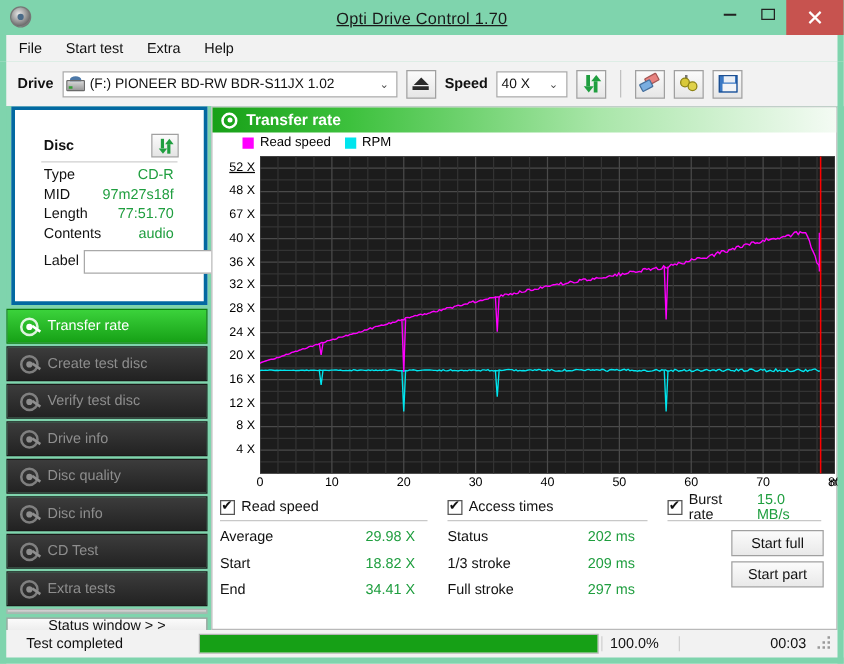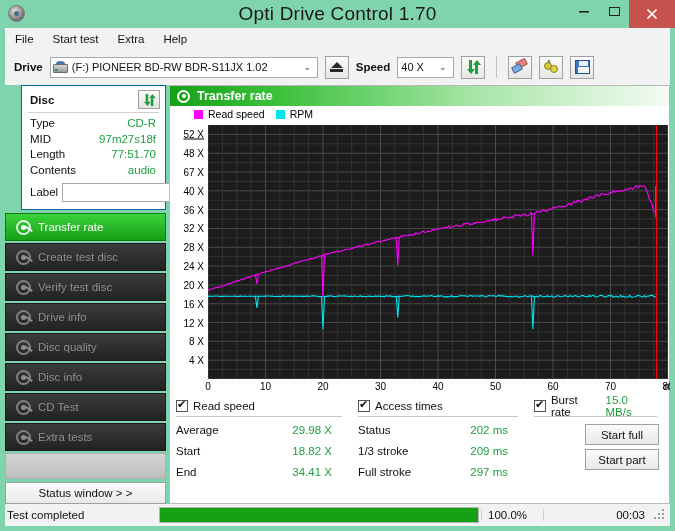--- a/index.html
+++ b/index.html
@@ -16,21 +16,21 @@
   .titlebar { height: 28px; display: flex; align-items: center; position: relative; flex: 0 0 28px; }
   .app-icon { width: 22px; height: 22px; margin-left: 6px; position: relative; }
   .app-icon .disc {
     position: absolute; left: 2px; top: 2px; width: 17px; height: 17px; border-radius: 50%;
     background: radial-gradient(circle at 40% 35%, #e8e8e8 0%, #9a9a9a 45%, #6e6e6e 70%, #bdbdbd 100%);
     border: 1px solid #777;
   }
   .app-icon .hole { position: absolute; left: 8px; top: 8px; width: 5px; height: 5px; border-radius: 50%; background: #4a6b88; }
   .title-text {
     position: absolute; left: 0; right: 0; text-align: center;
-    font-size: 19px; color: #1a1a1a; letter-spacing: .2px;
+    font-size: 13px; color: #1a1a1a; letter-spacing: .2px; text-decoration: underline;
   }
   .win-btns { margin-left: auto; display: flex; height: 28px; }
   .win-btn { width: 30px; height: 22px; margin-top: 0; display: flex; align-items: center; justify-content: center; color: #222; }
   .win-btn.min { font-size: 13px; }
   .win-btn.max .sq { width: 11px; height: 9px; border: 1.6px solid #222; }
   .win-btn.close { width: 46px; height: 28px; background: #c7534f; color: #fff; font-size: 13px; }
 
   
   .menubar {
     background: #f2f2f2; height: 21px; display: flex; align-items: center;
@@ -83,21 +83,21 @@
   .save-ico .sh { position: absolute; left: 3px; top: 0; width: 9px; height: 5px; background: #e9eef5; }
   .save-ico .lb { position: absolute; left: 2px; bottom: 0; width: 11px; height: 6px; background: #f2f4f7; }
 
   
   .main {
     flex: 1; display: flex; gap: 0;
     border-left: 5px solid #7fd4ad; border-right: 5px solid #7fd4ad;
     background: #7fd4ad; padding: 0; overflow: hidden;
   }
   .sidebar { width: 161px; display: flex; flex-direction: column; background: #7fd4ad; }
-  .disc-panel { background: #fff; border: 1px solid #0369a1; margin: 0 0 3px 16px; padding: 1px; }
+  .disc-panel { background: #fff; border: 3px solid #0369a1; margin: 0 0 3px 4px; padding: 16px; }
   .disc-head { display: flex; align-items: center; justify-content: space-between; padding: 3px 4px 2px 7px; }
   .disc-head .t { font-size: 11.5px; font-weight: bold; color: #111; }
   .disc-head .btn { width: 22px; height: 19px; background: linear-gradient(#fbfbfb,#e4e4e4); border: 1px solid #a0a0a0; display: flex; align-items: center; justify-content: center; }
   .disc-rule { height: 1px; background: #d0d0d0; margin: 1px 5px 3px; }
   .disc-row { display: flex; justify-content: space-between; padding: 0 8px 0 7px; line-height: 15.5px; font-size: 11.5px; }
   .disc-row .k { color: #111; }
   .disc-row .v { color: #1f9e3f; }
   .label-row { display: flex; align-items: center; padding: 3px 4px 5px 7px; gap: 4px; }
   .label-row .k { font-size: 11.5px; color: #111; }
   .label-input { flex: 1; height: 19px; background: #fff; border: 1px solid #a9a9a9; }
@@ -164,21 +164,21 @@
   .stat-col.c3 .srow .v { padding-right: 6px; }
   .btn-col { margin-top: 4px; display: flex; flex-direction: column; gap: 4px; align-items: flex-end; padding-right: 4px; }
   .act-btn { width: 74px; height: 21px; background: linear-gradient(#fbfbfb,#e9e9e9); border: 1px solid #a0a0a0; font-size: 11.5px; color: #111; display: flex; align-items: center; justify-content: center; }
 
   
   .statusbar {
     height: 22px; background: #f2f2f2; display: flex; align-items: center;
     border-left: 5px solid #7fd4ad; border-right: 5px solid #7fd4ad;
     border-bottom: 5px solid #7fd4ad; flex: 0 0 27px; font-size: 11.5px;
   }
-  .sb-text { width: 152px; padding-left: 2px; color: #111; }
+  .sb-text { width: 152px; padding-left: 16px; color: #111; }
   .sb-prog { flex: 1; height: 16px; margin: 0 2px; background: #fff; border: 1px solid #b4b4b4; position: relative; }
   .sb-prog .fill { position: absolute; left: 0; top: 0; bottom: 0; background: #16a016; }
   .sb-pct { width: 62px; padding-left: 6px; color: #111; border-left: 1px solid #d0d0d0; }
   .sb-time { width: 110px; text-align: right; padding-right: 8px; color: #111; border-left: 1px solid #d0d0d0; }
   .sb-grip { width: 14px; height: 12px; margin-right: 3px; position: relative; }
   .sb-grip i { position: absolute; width: 2px; height: 2px; background: #9a9a9a; }
 </style>
 </head>
 <body>
 

